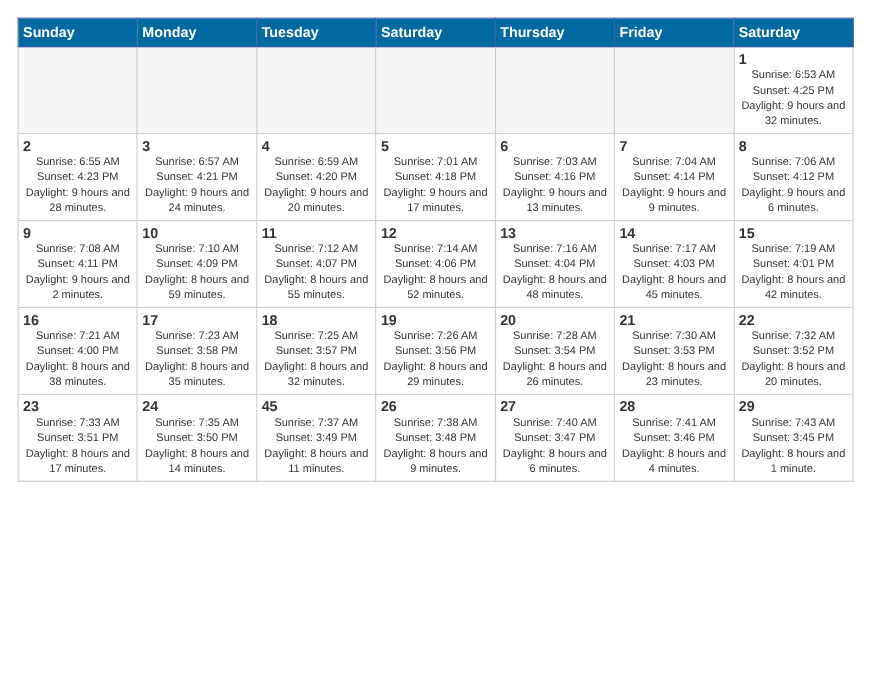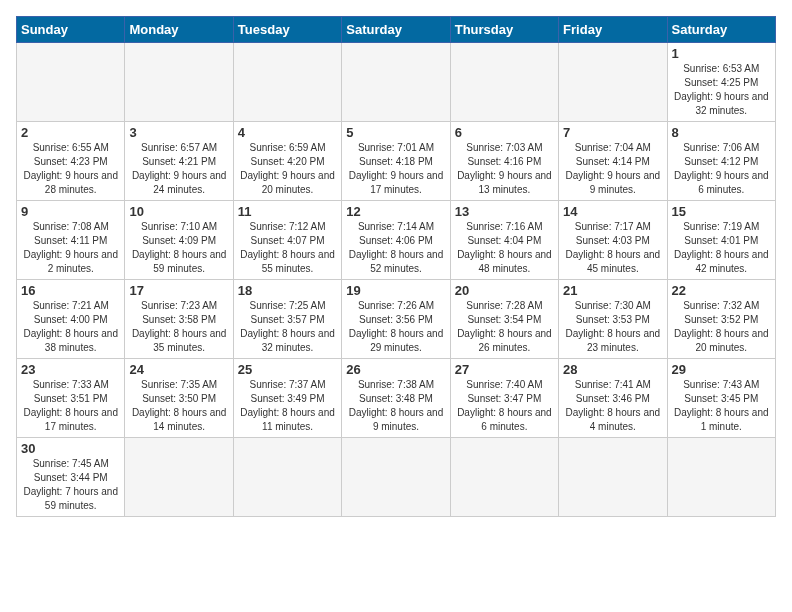--- a/index.html
+++ b/index.html
@@ -277,21 +277,21 @@
 and 17 minutes.</div>
           </td>
           <td>
             <span class="day-number">24</span>
             <div class="day-info">Sunrise: 7:35 AM
 Sunset: 3:50 PM
 Daylight: 8 hours
 and 14 minutes.</div>
           </td>
           <td>
-            <span class="day-number">25</span>
+            <span class="day-number">45</span>
             <div class="day-info">Sunrise: 7:37 AM
 Sunset: 3:49 PM
 Daylight: 8 hours
 and 11 minutes.</div>
           </td>
           <td>
             <span class="day-number">26</span>
             <div class="day-info">Sunrise: 7:38 AM
 Sunset: 3:48 PM
 Daylight: 8 hours
@@ -311,31 +311,16 @@
 Daylight: 8 hours
 and 4 minutes.</div>
           </td>
           <td>
             <span class="day-number">29</span>
             <div class="day-info">Sunrise: 7:43 AM
 Sunset: 3:45 PM
 Daylight: 8 hours
 and 1 minute.</div>
           </td>
-        </tr>
-        <tr>
-          <td class="last-row">
-            <span class="day-number">30</span>
-            <div class="day-info">Sunrise: 7:45 AM
-Sunset: 3:44 PM
-Daylight: 7 hours
-and 59 minutes.</div>
-          </td>
-          <td class="empty last-row"></td>
-          <td class="empty last-row"></td>
-          <td class="empty last-row"></td>
-          <td class="empty last-row"></td>
-          <td class="empty last-row"></td>
-          <td class="empty last-row"></td>
         </tr>
       </tbody>
   </table>
 </div>
 
 </body></html>

